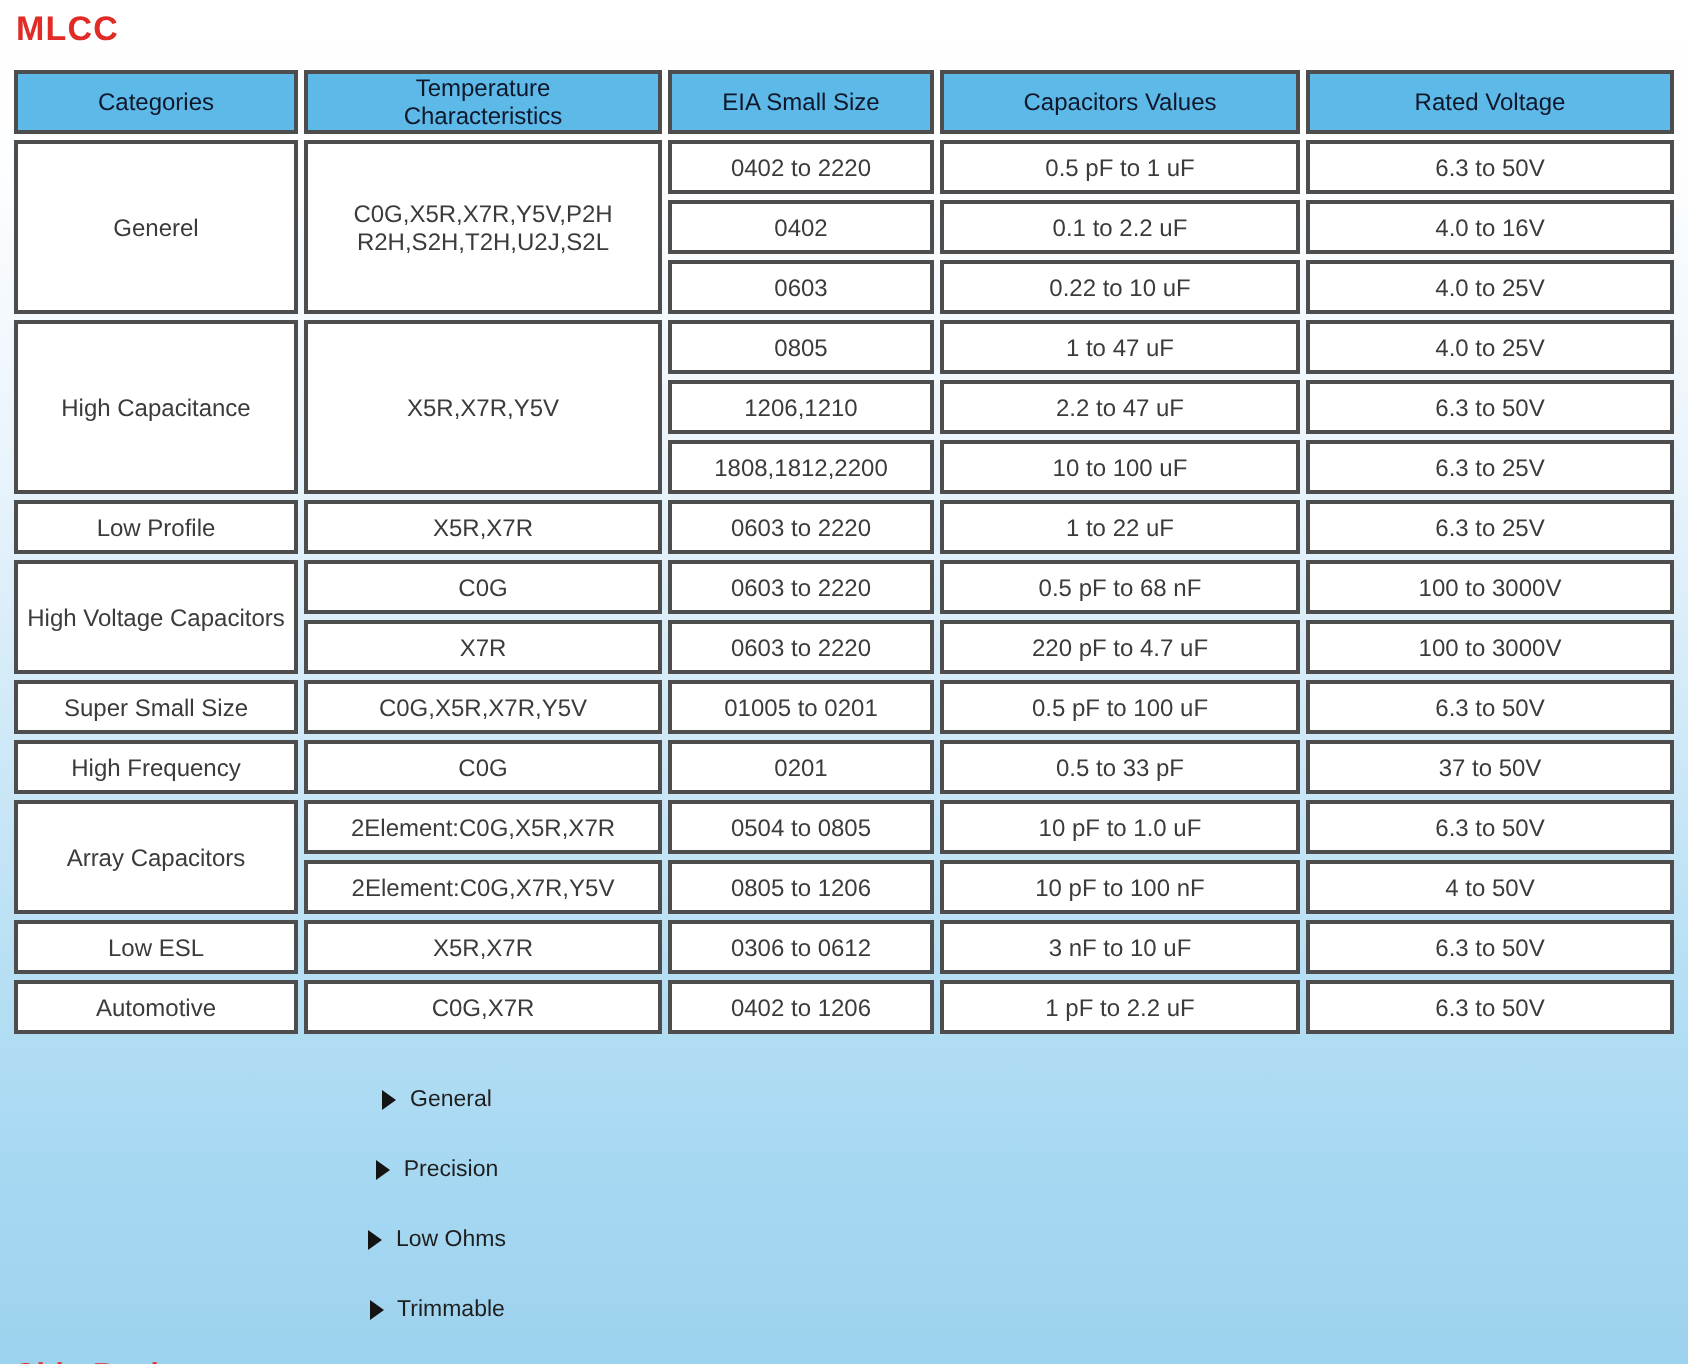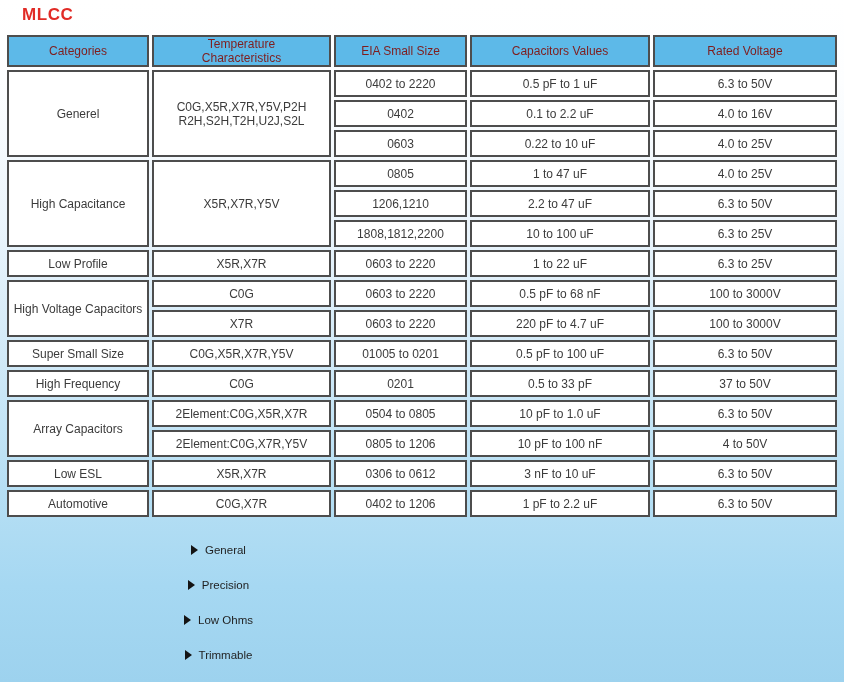--- a/index.html
+++ b/index.html
@@ -5,38 +5,37 @@
   html,body { margin:0; padding:0; }
   body {
     width:844px; height:682px; overflow:hidden; position:relative;
     font-family:"Liberation Sans", sans-serif;
     background:linear-gradient(180deg,#ffffff 0%,#fdfeff 12%,#ecf5fc 32%,#d2eaf8 52%,#b6dff4 72%,#a6d8f2 86%,#9dd2ee 100%);
   }
   .page-title {
     position:absolute; left:8px; top:5px;
     font-size:17px; font-weight:bold; letter-spacing:0.6px;
     color:var(--accent-red,#e12b26);
-    margin-left:14px;
   }
   table.mlcc {
     position:absolute; left:4px; top:32px;
     border-collapse:separate; border-spacing:3px;
     table-layout:fixed; width:836px;
   }
   table.mlcc th, table.mlcc td {
     box-sizing:border-box;
     border:2px solid var(--border-gray,#4d4d4d);
     text-align:center; vertical-align:middle;
     font-size:12px; line-height:14px; color:#3b3b3b;
     padding:0 4px; white-space:pre-line;
     background:#ffffff;
   }
   table.mlcc th {
     background:var(--header-blue,#5db9e8);
-    height:26px; font-weight:normal; color:#7f1d1d;
+    height:26px; font-weight:normal; color:#0f172a;
   }
   table.mlcc td { height:27px; }
   .sections { position:absolute; left:7px; top:621px; width:830px; }
   .section-row { display:flex; align-items:flex-end; height:27px;margin-top:48px; }
   .section-title {
     width:177px; flex:0 0 177px;
     font-size:15px; font-weight:bold; letter-spacing:0.4px;
     color:var(--accent-red,#e12b26);
   }
   .section-items { display:flex; align-items:center; gap:23px;flex-direction:column; }

